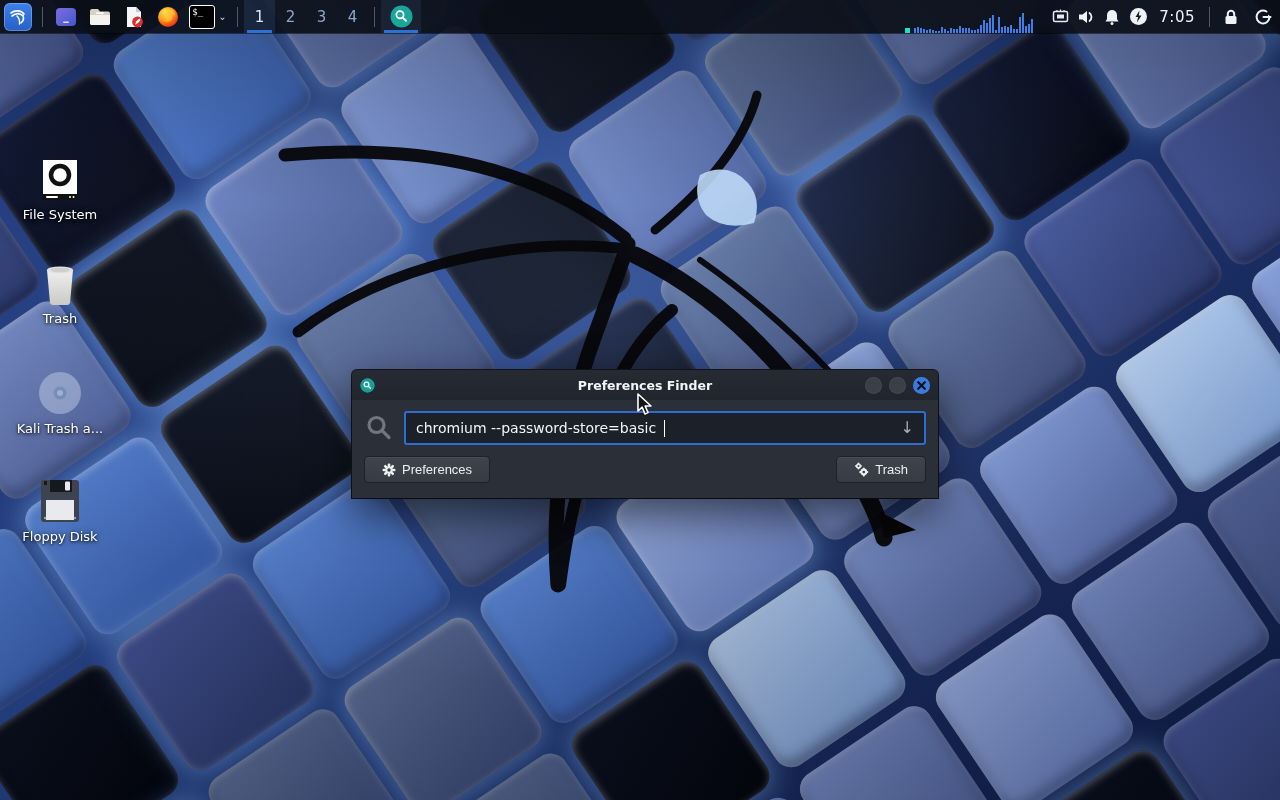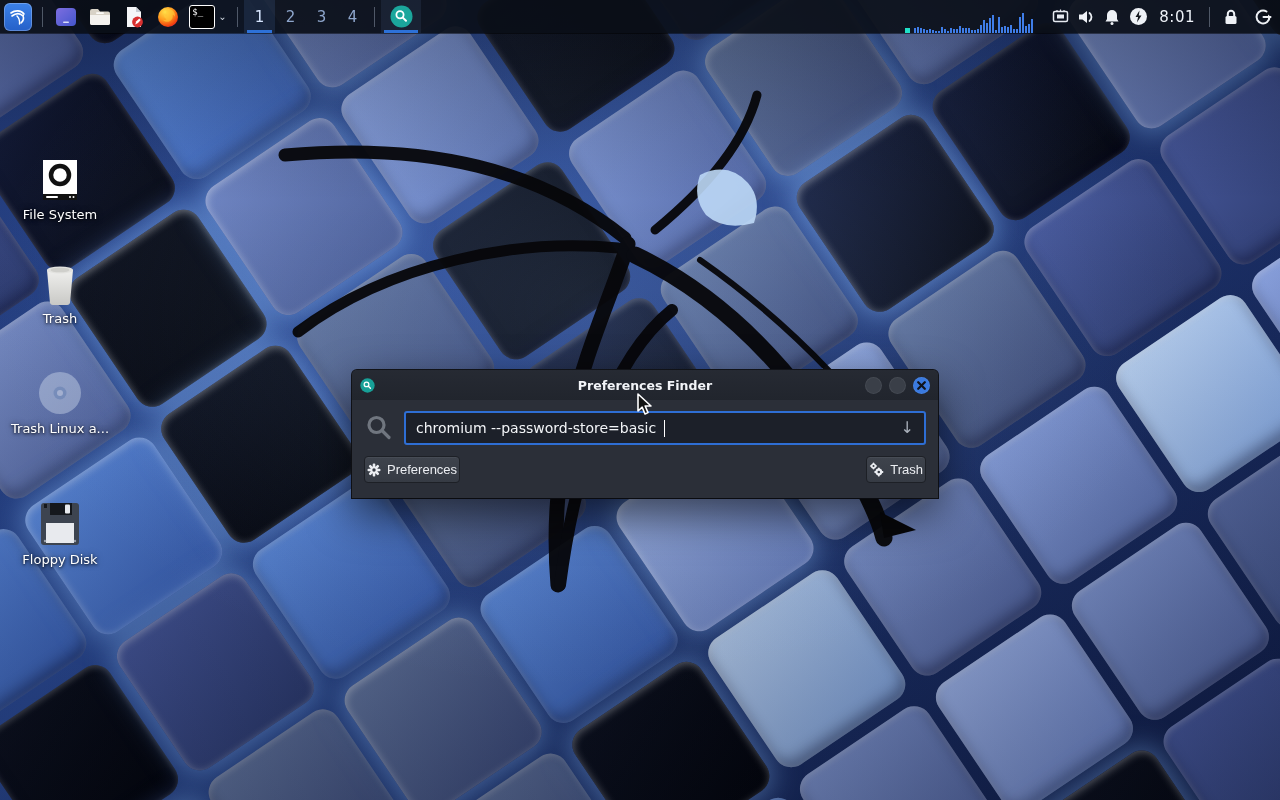--- a/index.html
+++ b/index.html
@@ -68,21 +68,21 @@
   #finder-body { padding:11px 12px 0 12px; }
   .search-row { display:flex; align-items:center; gap:10px; }
   #cmd-entry { flex:1; height:34px; background:#1c2029; border:2px solid #2e6ed4; border-radius:3px;
     display:flex; align-items:center; padding:0 10px; }
   #cmd-text { color:#f2f4f7; font-size:14px; white-space:pre; }
   .caret { display:inline-block; width:1px; height:17px; background:#ffffff; margin-left:3px; vertical-align:middle; }
   #entry-arrow { margin-left:auto; color:#a9b0ba; font-size:16px; line-height:1; }
   .btn-row { display:flex; justify-content:space-between; margin-top:11px; }
   .gtk-btn { height:27px; background:linear-gradient(180deg,#3e434c,#363b44); border:1px solid #1d2026;
     border-radius:4px; color:#eceef2; font-size:13px; display:flex; align-items:center; gap:6px;
-    padding:0 2px; box-shadow:inset 0 1px 0 rgba(255,255,255,0.05); }
+    padding:0 17px; box-shadow:inset 0 1px 0 rgba(255,255,255,0.05); }
 
   
   #cursor { position:absolute; left:636px; top:393px; z-index:60; }
 </style>
 </head>
 <body>
 
 <div id="screen">
 
   <div id="wallpaper">
@@ -317,21 +317,21 @@
         <circle cx="9" cy="15.6" r="1.5"></circle>
       </svg>
     </div>
     <div class="tray-icon">
       <svg width="19" height="19" viewBox="0 0 19 19">
         <circle cx="9.5" cy="9.5" r="8.5" fill="#eef1f6"></circle>
         <path d="M10.5,3.5 L6.5,10 h2.6 l-1.2,5.5 l4.6,-7 h-2.7 Z" fill="#14181f"></path>
       </svg>
     </div>
 
-    <div id="clock">8:01</div>
+    <div id="clock">7:05</div>
 
     <div class="p-sep"></div>
 
     <div class="tray-icon" style="width:30px">
       <svg width="18" height="18" viewBox="0 0 18 18" fill="#eef1f6">
         <rect x="3.5" y="8" width="11" height="8" rx="1.5"></rect>
         <path d="M5.8,8 V6 a3.2,3.2 0 0 1 6.4,0 v2" fill="none" stroke="#eef1f6" stroke-width="2"></path>
       </svg>
     </div>
     <div class="tray-icon" style="width:34px">
@@ -370,24 +370,24 @@
     </svg>
     <div class="dt-label">File System</div>
   </div>
 
   <div class="dt-item" style="top:370px">
     <svg width="46" height="46" viewBox="0 0 46 46" opacity="0.5">
       <circle cx="23" cy="23" r="21" fill="#dfe9f6" opacity="0.75"></circle>
       <circle cx="23" cy="23" r="6.5" fill="#8fa8cc"></circle>
       <circle cx="23" cy="23" r="3" fill="#e8eef8"></circle>
     </svg>
-    <div class="dt-label">Trash Linux a...</div>
-  </div>
-
-  <div class="dt-item" style="top:501px">
+    <div class="dt-label">Kali Trash a...</div>
+  </div>
+
+  <div class="dt-item" style="top:478px">
     <svg width="42" height="46" viewBox="0 0 42 46">
       <rect x="2" y="2" width="38" height="42" rx="3" fill="#3d4450"></rect>
       <rect x="11" y="2" width="22" height="12" fill="#15181d"></rect>
       <rect x="26" y="3.5" width="5" height="9" rx="1" fill="#e8eaee"></rect>
       <rect x="7" y="22" width="28" height="20" fill="#e8eaee"></rect>
       <rect x="5" y="3" width="3" height="4" fill="#15181d"></rect>
       <circle cx="6" cy="40" r="1.2" fill="#9aa1ad"></circle>
         <circle cx="36" cy="40" r="1.2" fill="#9aa1ad"></circle>
     </svg>
     <div class="dt-label">Floppy Disk</div>

